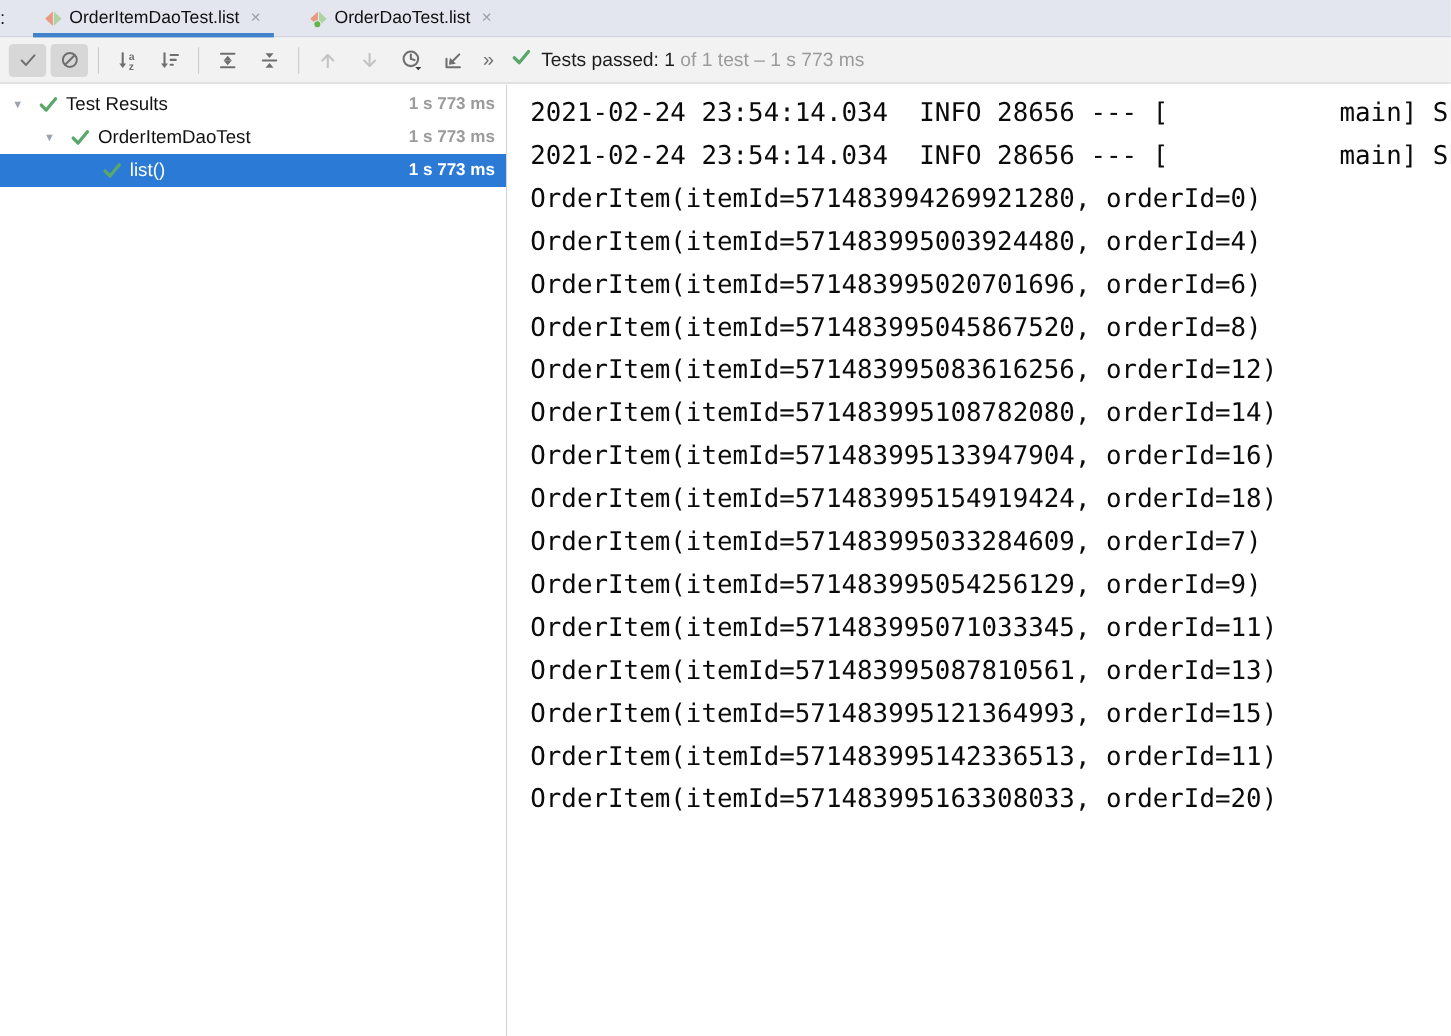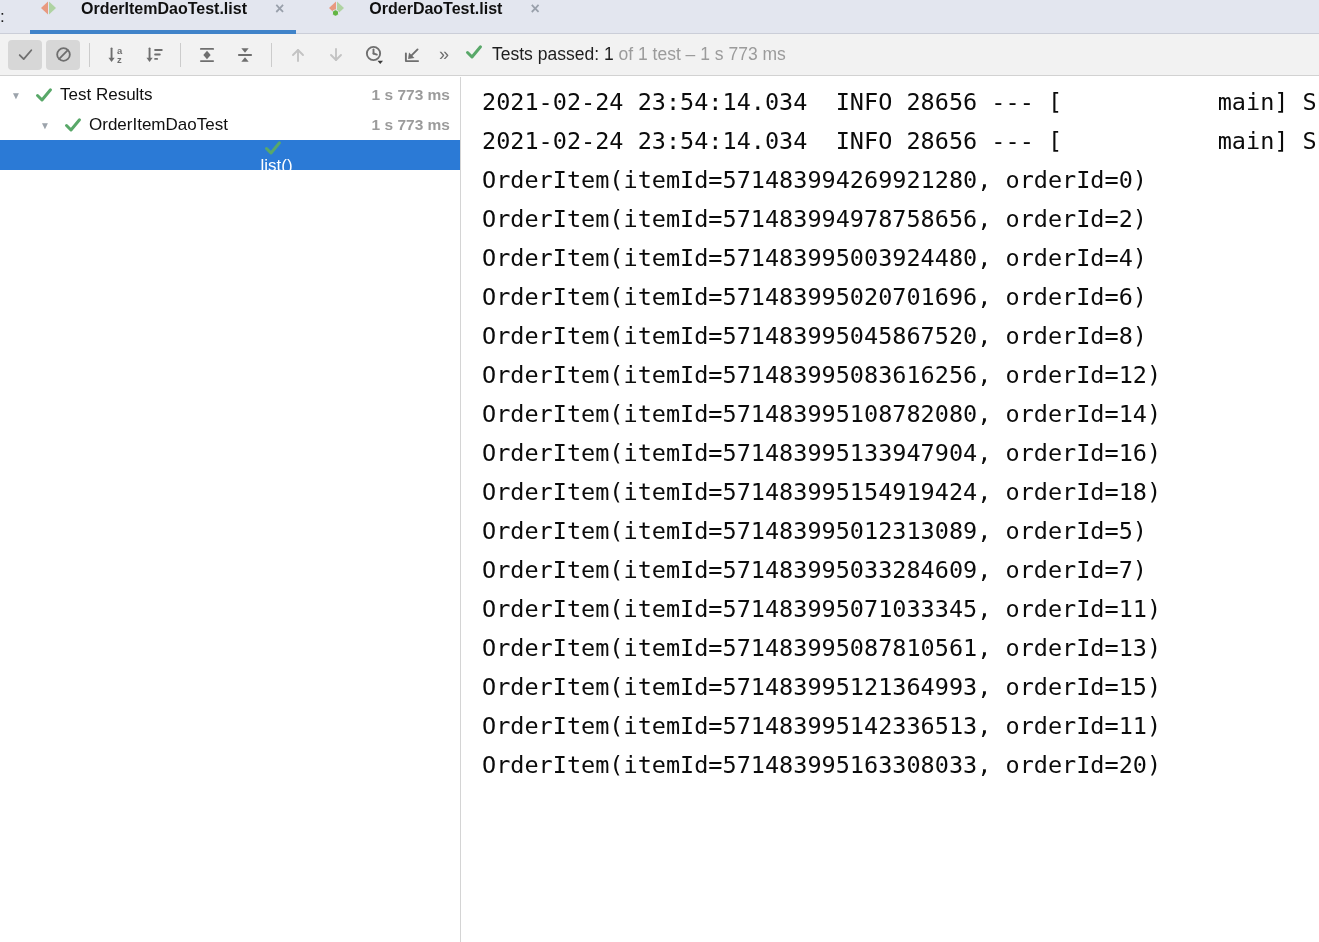--- a/index.html
+++ b/index.html
@@ -5,22 +5,22 @@
   * { margin:0; padding:0; box-sizing:border-box; }
   html,body { width:1319px; height:942px; overflow:hidden; background:#fff;
               font-family:"Liberation Sans", sans-serif; }
   #app { position:relative; width:1319px; height:942px; background:#fff; }
 
   
   .tabbar { display:flex; align-items:stretch; height:34px;
             background:var(--tabbar-bg,#E3E6EF); border-bottom:1px solid #CBCED8; }
   .left-fragment { align-self:center; color:#1c1c1c; font-size:17px; width:8px;
                    overflow:hidden; margin-left:0; }
-  .tab { position:relative; display:flex; gap:24px;
-         padding:0 12px 0 10px; margin-left:22px; cursor:default;font-weight:bold; }
+  .tab { position:relative; display:flex; align-items:center; gap:6px;
+         padding:0 12px 0 10px; margin-left:22px; cursor:default; }
   .tab .tab-title { font-size:16px; color:#101010; white-space:nowrap; }
   .tab .tab-close { color:#99A0AB; font-size:16px; margin-left:4px; }
   .tab.active::after { content:""; position:absolute; left:0; right:0; bottom:-1px;
                        height:4px; background:var(--tab-underline-blue,#4083C9); }
   .runcfg-icon { position:relative; width:17px; height:16px; display:inline-block; }
   .runcfg-icon svg { display:block; }
 
   
   .toolbar { display:flex; align-items:center; height:42px; background:var(--toolbar-bg,#F2F2F2);
              border-bottom:1px solid #D2D2D2; padding-left:6px; }
@@ -36,21 +36,21 @@
 
   
   .content { position:absolute; top:77px; left:0; right:0; bottom:0; display:flex; }
   .tree { width:460px; background:#fff; padding-top:3px; flex:none; }
   .tree-row { display:flex; align-items:center; height:30px; font-size:17px; color:#101010; }
   .tree-row .twisty { width:18px; margin-right:10px; color:#9CA3AB; font-size:10px; text-align:center; }
   .tree-row .check { width:18px; height:16px; margin-right:7px; flex:none; }
   .tree-row .t-dur { margin-left:auto; padding-right:10px; font-size:15.5px; color:#9B9B9B;font-weight:bold; }
   .tree-row.lvl0 { padding-left:7px; }
   .tree-row.lvl1 { padding-left:36px; }
-  .tree-row.lvl2 { padding-left:93px;flex-direction:column; }
+  .tree-row.lvl2 { padding-left:93px; }
   .tree-row.selected { background:var(--selection-blue,#2B7AD6); color:#fff; }
   .tree-row.selected .t-dur { color:#fff; }
 
   .console { flex:1; border-left:1px solid #D4D4D4; background:#fff; overflow:hidden;
              padding:6px 0 0 21px; }
   .cline { font-family:"DejaVu Sans Mono","Liberation Mono",monospace; font-size:23.5px;
            line-height:39px; color:#0b0b0b; white-space:pre; }
 
   .ico-stroke { stroke:#6F6F6F; fill:none; stroke-width:1.7; stroke-linecap:round; stroke-linejoin:round; }
   .ico-fill   { fill:#6F6F6F; }
@@ -233,30 +233,29 @@
         <span class="t-label">list()</span>
         <span class="t-dur">1 s 773 ms</span>
       </div>
 
     </div>
 
     <div class="console">
       <div class="cline">2021-02-24 23:54:14.034  INFO 28656 --- [           main] Sh</div>
       <div class="cline">2021-02-24 23:54:14.034  INFO 28656 --- [           main] Sh</div>
       <div class="cline">OrderItem(itemId=571483994269921280, orderId=0)</div>
-      <div class="cline">OrderItem(itemId=571483994978758656, orderId=2)</div>
       <div class="cline">OrderItem(itemId=571483995003924480, orderId=4)</div>
       <div class="cline">OrderItem(itemId=571483995020701696, orderId=6)</div>
       <div class="cline">OrderItem(itemId=571483995045867520, orderId=8)</div>
       <div class="cline">OrderItem(itemId=571483995083616256, orderId=12)</div>
       <div class="cline">OrderItem(itemId=571483995108782080, orderId=14)</div>
       <div class="cline">OrderItem(itemId=571483995133947904, orderId=16)</div>
       <div class="cline">OrderItem(itemId=571483995154919424, orderId=18)</div>
-      <div class="cline">OrderItem(itemId=571483995012313089, orderId=5)</div>
       <div class="cline">OrderItem(itemId=571483995033284609, orderId=7)</div>
+      <div class="cline">OrderItem(itemId=571483995054256129, orderId=9)</div>
       <div class="cline">OrderItem(itemId=571483995071033345, orderId=11)</div>
       <div class="cline">OrderItem(itemId=571483995087810561, orderId=13)</div>
       <div class="cline">OrderItem(itemId=571483995121364993, orderId=15)</div>
       <div class="cline">OrderItem(itemId=571483995142336513, orderId=11)</div>
       <div class="cline">OrderItem(itemId=571483995163308033, orderId=20)</div>
     </div>
   </div>
 
 </div>
 

